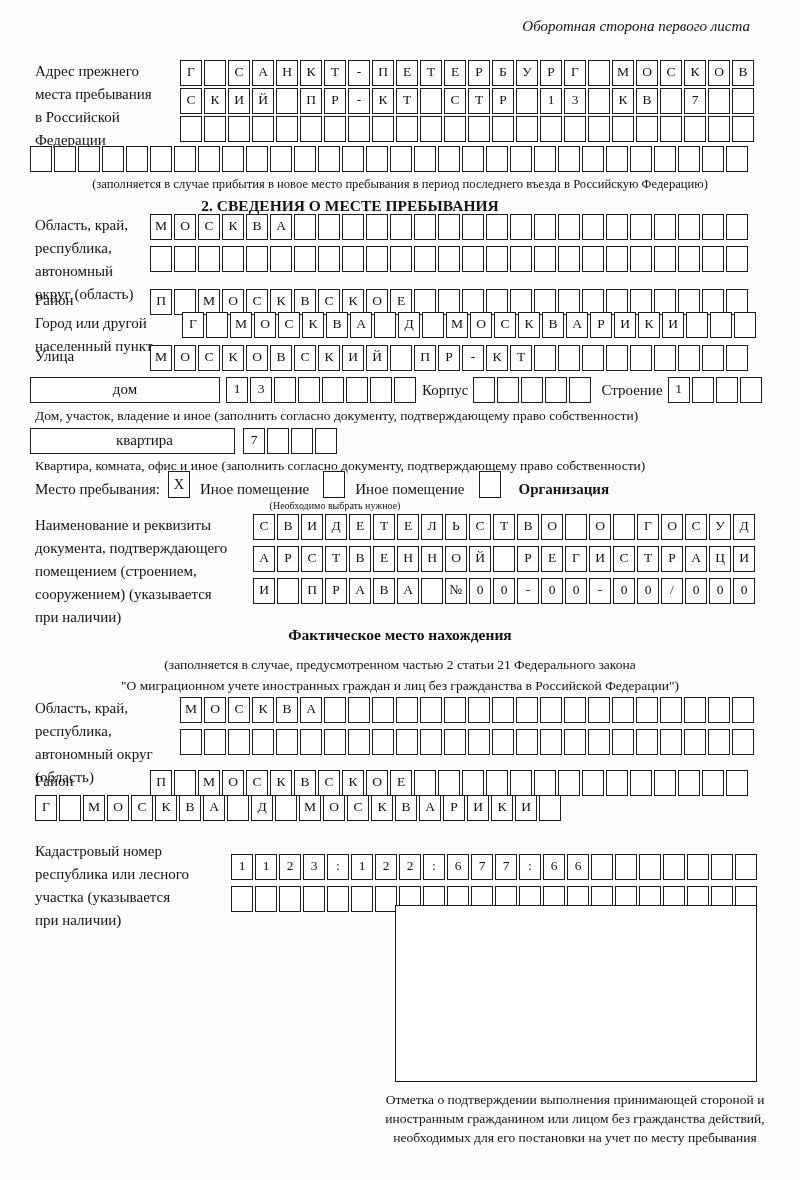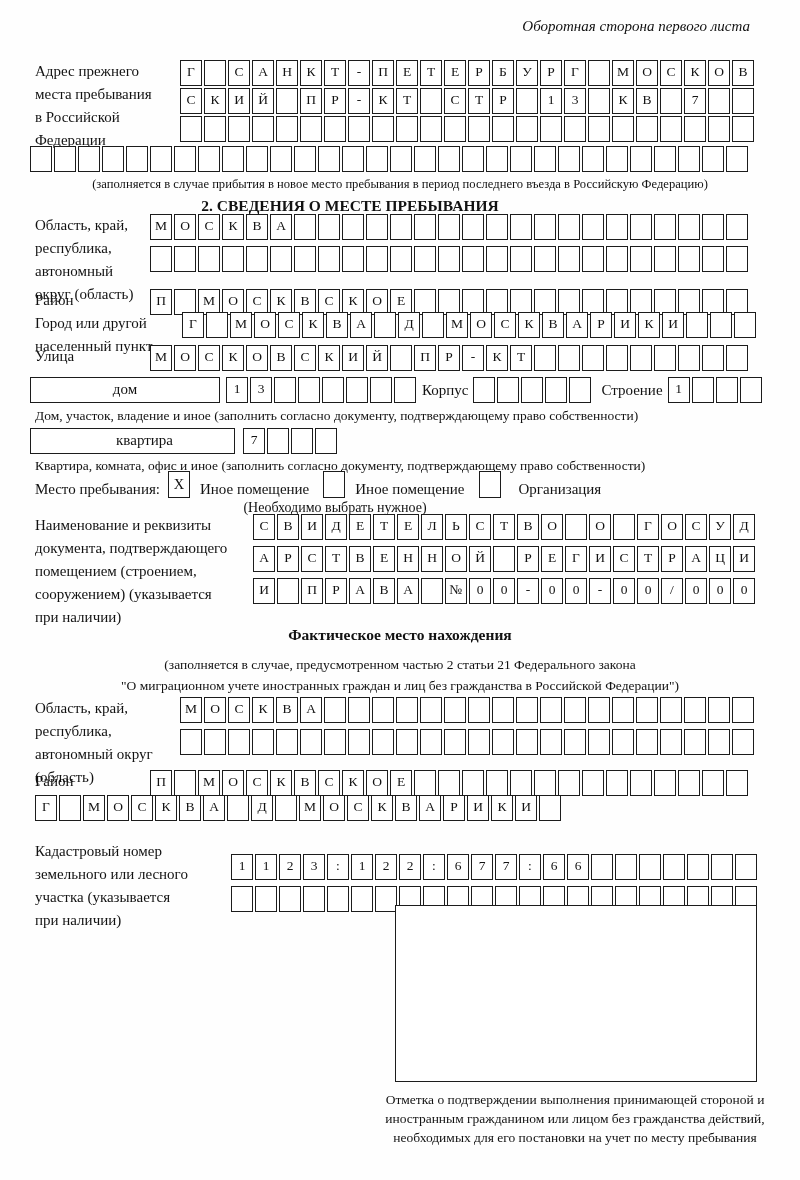--- a/index.html
+++ b/index.html
@@ -96,23 +96,23 @@
   </div>
   <div class="abs" style="top:458px;left:35px;font-size:13.5px;">Квартира, комната, офис и иное (заполнить согласно документу, подтверждающему право собственности)</div>
 
   <div class="block" style="top:470px;left:35px;align-items:flex-end;height:28px;">
     <span class="lbl" style="margin-right:8px;">Место пребывания:</span>
     <span class="cb">X</span>
     <span class="lbl" style="margin:0 14px 0 10px;">Иное помещение</span>
     <span class="cb"></span>
     <span class="lbl" style="margin:0 14px 0 10px;">Иное помещение</span>
     <span class="cb"></span>
-    <span class="lbl" style="margin:0 0 0 18px;">Организация</span>
+    <span class="lbl" style="margin:0 0 0 18px;font-weight:bold;">Организация</span>
   </div>
-  <div class="abs center" style="top:500px;left:205px;width:260px;font-size:14px;">(Необходимо выбрать нужное)</div>
+  <div class="abs center" style="top:500px;left:205px;width:260px;font-size:10px;">(Необходимо выбрать нужное)</div>
 
   <div class="block" style="top:514px;left:35px;">
     <div class="lblcol" style="width:218px;">
       <div>Наименование и реквизиты</div>
       <div>документа, подтверждающего</div>
       <div>помещением (строением,</div>
       <div>сооружением) (указывается</div>
       <div>при наличии)</div>
     </div>
     <div>
@@ -144,21 +144,21 @@
     <div class="boxrow"><span class="cell">П</span><span class="cell"></span><span class="cell">М</span><span class="cell">О</span><span class="cell">С</span><span class="cell">К</span><span class="cell">В</span><span class="cell">С</span><span class="cell">К</span><span class="cell">О</span><span class="cell">Е</span><span class="cell"></span><span class="cell"></span><span class="cell"></span><span class="cell"></span><span class="cell"></span><span class="cell"></span><span class="cell"></span><span class="cell"></span><span class="cell"></span><span class="cell"></span><span class="cell"></span><span class="cell"></span><span class="cell"></span><span class="cell"></span></div>
   </div>
 
   <div class="block" style="top:795px;left:35px;">
     <div class="boxrow"><span class="cell">Г</span><span class="cell"></span><span class="cell">М</span><span class="cell">О</span><span class="cell">С</span><span class="cell">К</span><span class="cell">В</span><span class="cell">А</span><span class="cell"></span><span class="cell">Д</span><span class="cell"></span><span class="cell">М</span><span class="cell">О</span><span class="cell">С</span><span class="cell">К</span><span class="cell">В</span><span class="cell">А</span><span class="cell">Р</span><span class="cell">И</span><span class="cell">К</span><span class="cell">И</span><span class="cell"></span></div>
   </div>
 
   <div class="block" style="top:840px;left:35px;">
     <div class="lblcol" style="width:196px;">
       <div>Кадастровый номер</div>
-      <div>земельного или лесного</div>
+      <div>республика или лесного</div>
       <div>участка (указывается</div>
       <div>при наличии)</div>
     </div>
     <div style="margin-top:14px;">
       <div class="boxrow" style="margin-bottom:6px;"><span class="cell">1</span><span class="cell">1</span><span class="cell">2</span><span class="cell">3</span><span class="cell">:</span><span class="cell">1</span><span class="cell">2</span><span class="cell">2</span><span class="cell">:</span><span class="cell">6</span><span class="cell">7</span><span class="cell">7</span><span class="cell">:</span><span class="cell">6</span><span class="cell">6</span><span class="cell"></span><span class="cell"></span><span class="cell"></span><span class="cell"></span><span class="cell"></span><span class="cell"></span><span class="cell"></span></div>
       <div class="boxrow"><span class="cell"></span><span class="cell"></span><span class="cell"></span><span class="cell"></span><span class="cell"></span><span class="cell"></span><span class="cell"></span><span class="cell"></span><span class="cell"></span><span class="cell"></span><span class="cell"></span><span class="cell"></span><span class="cell"></span><span class="cell"></span><span class="cell"></span><span class="cell"></span><span class="cell"></span><span class="cell"></span><span class="cell"></span><span class="cell"></span><span class="cell"></span><span class="cell"></span></div>
     </div>
   </div>
 
   <div class="stamp" style="top:905px;left:395px;width:360px;height:175px;"></div>

